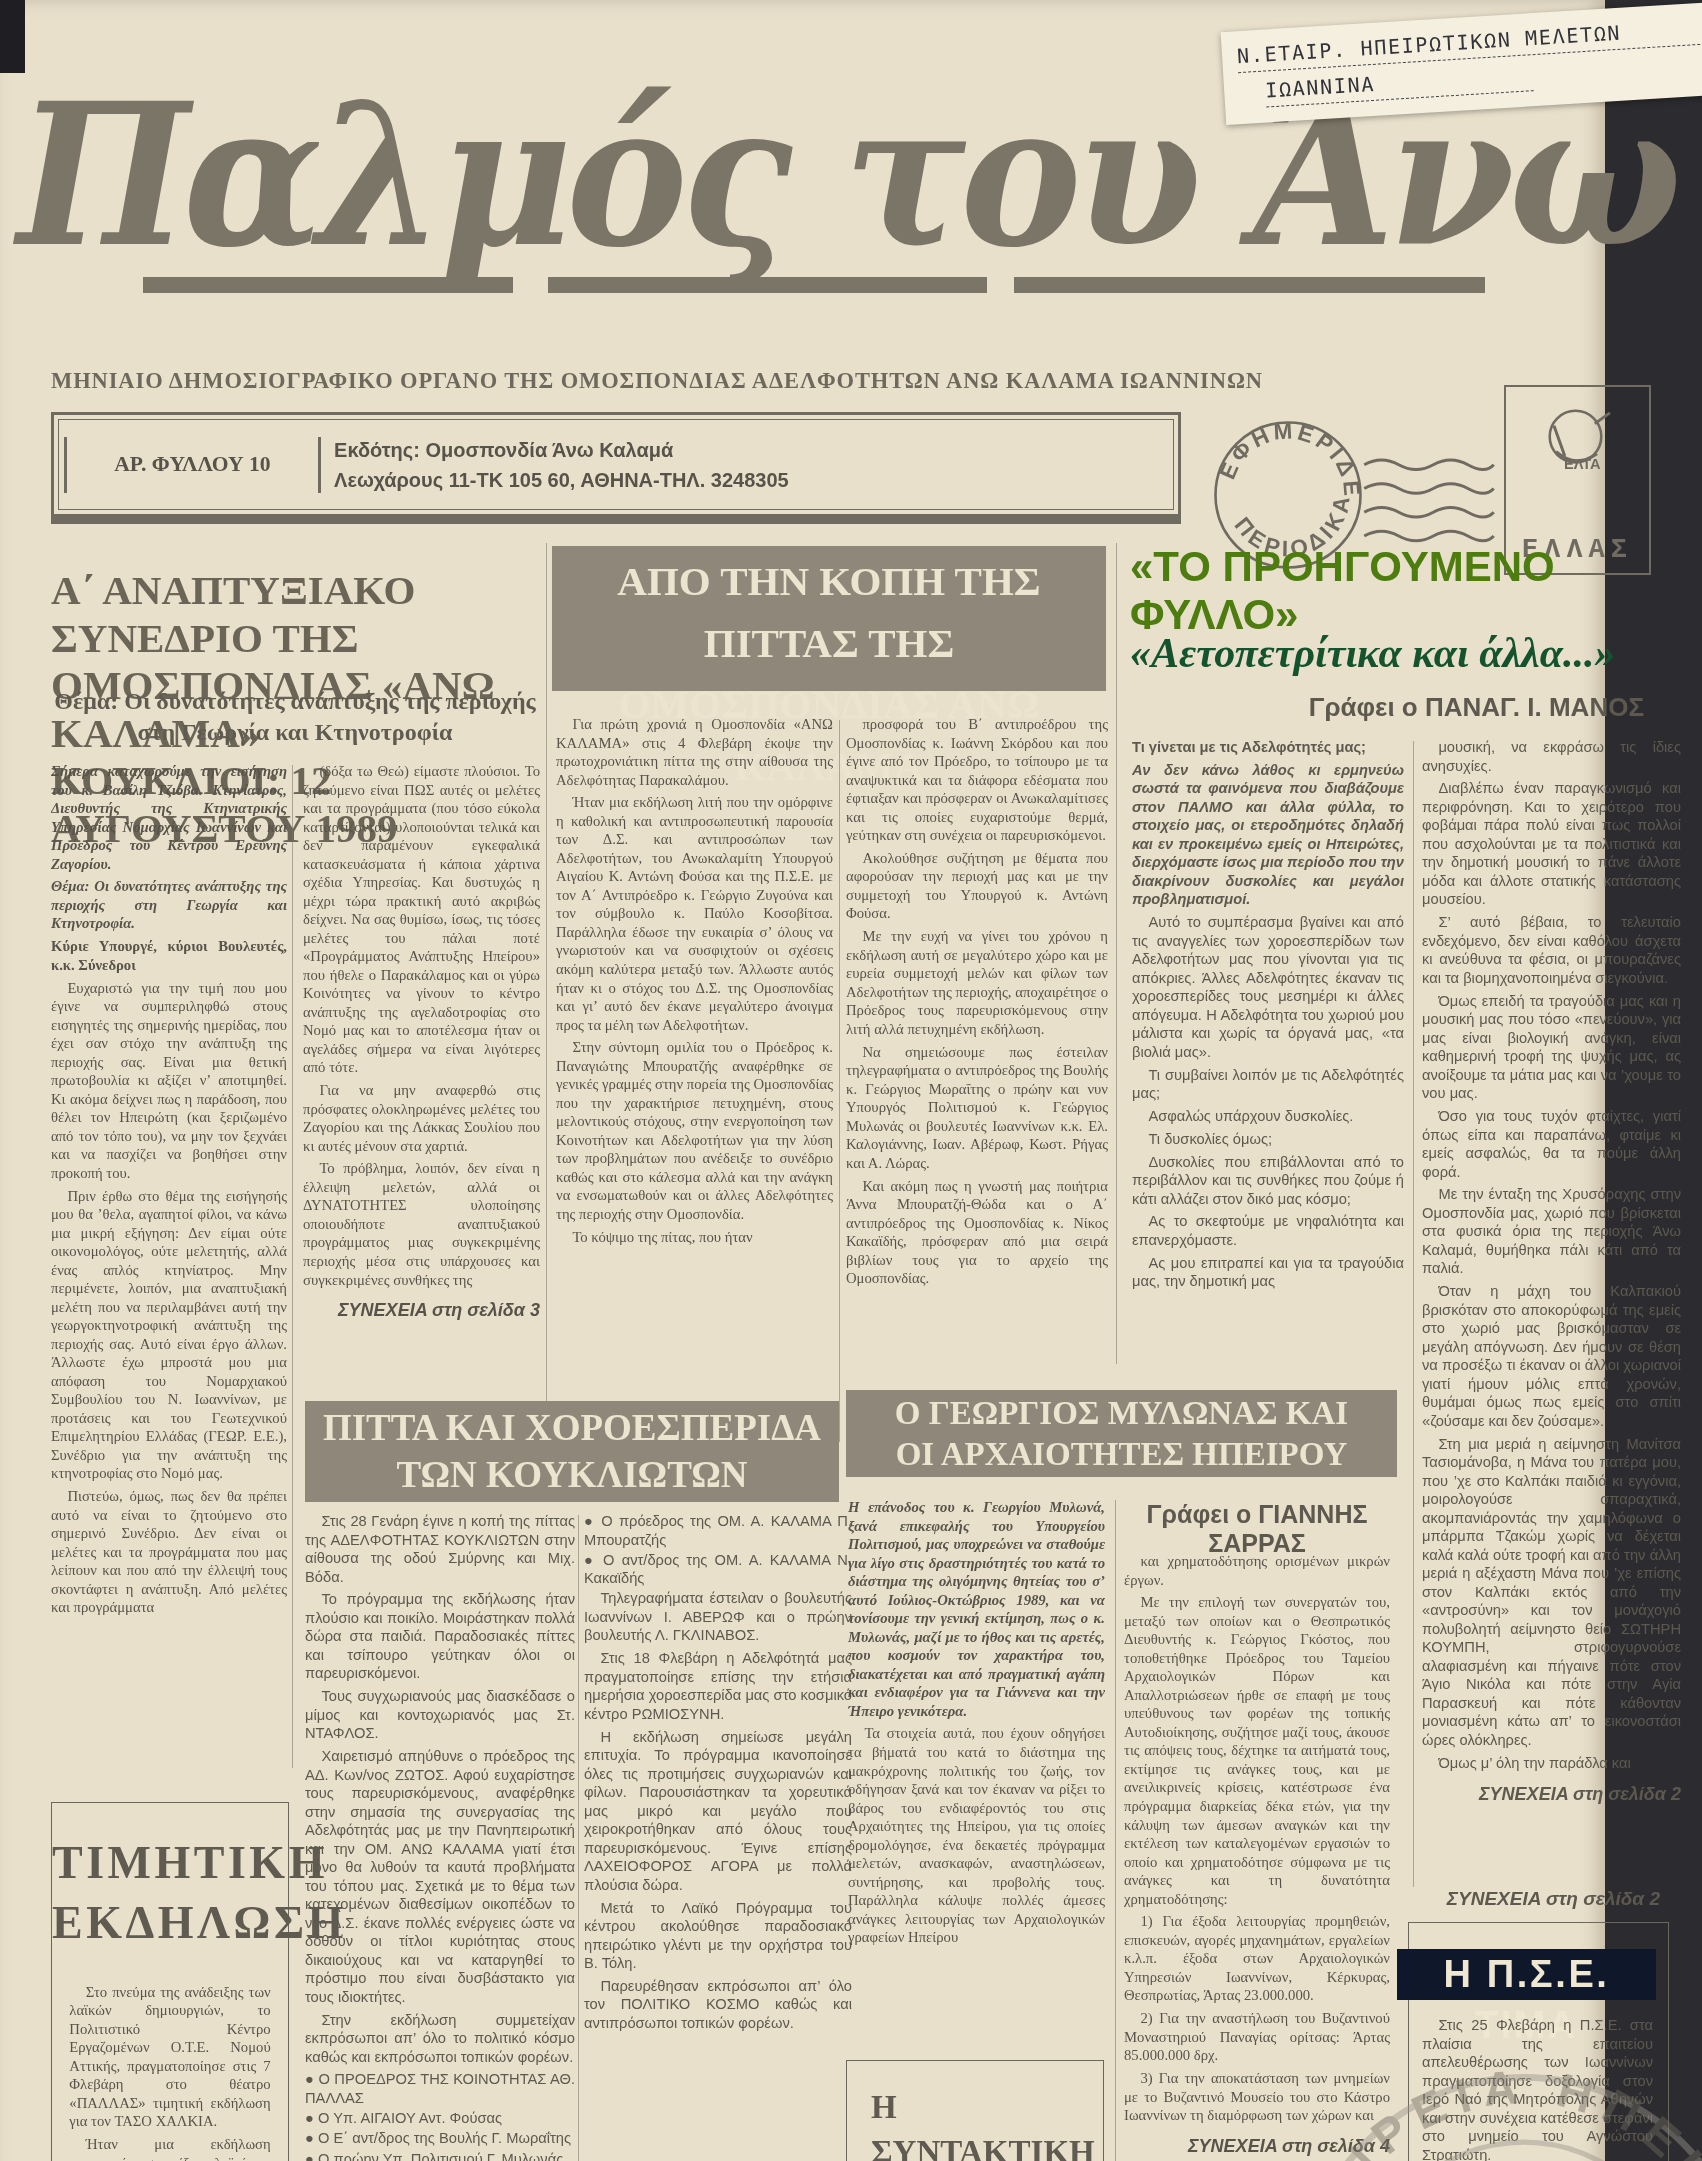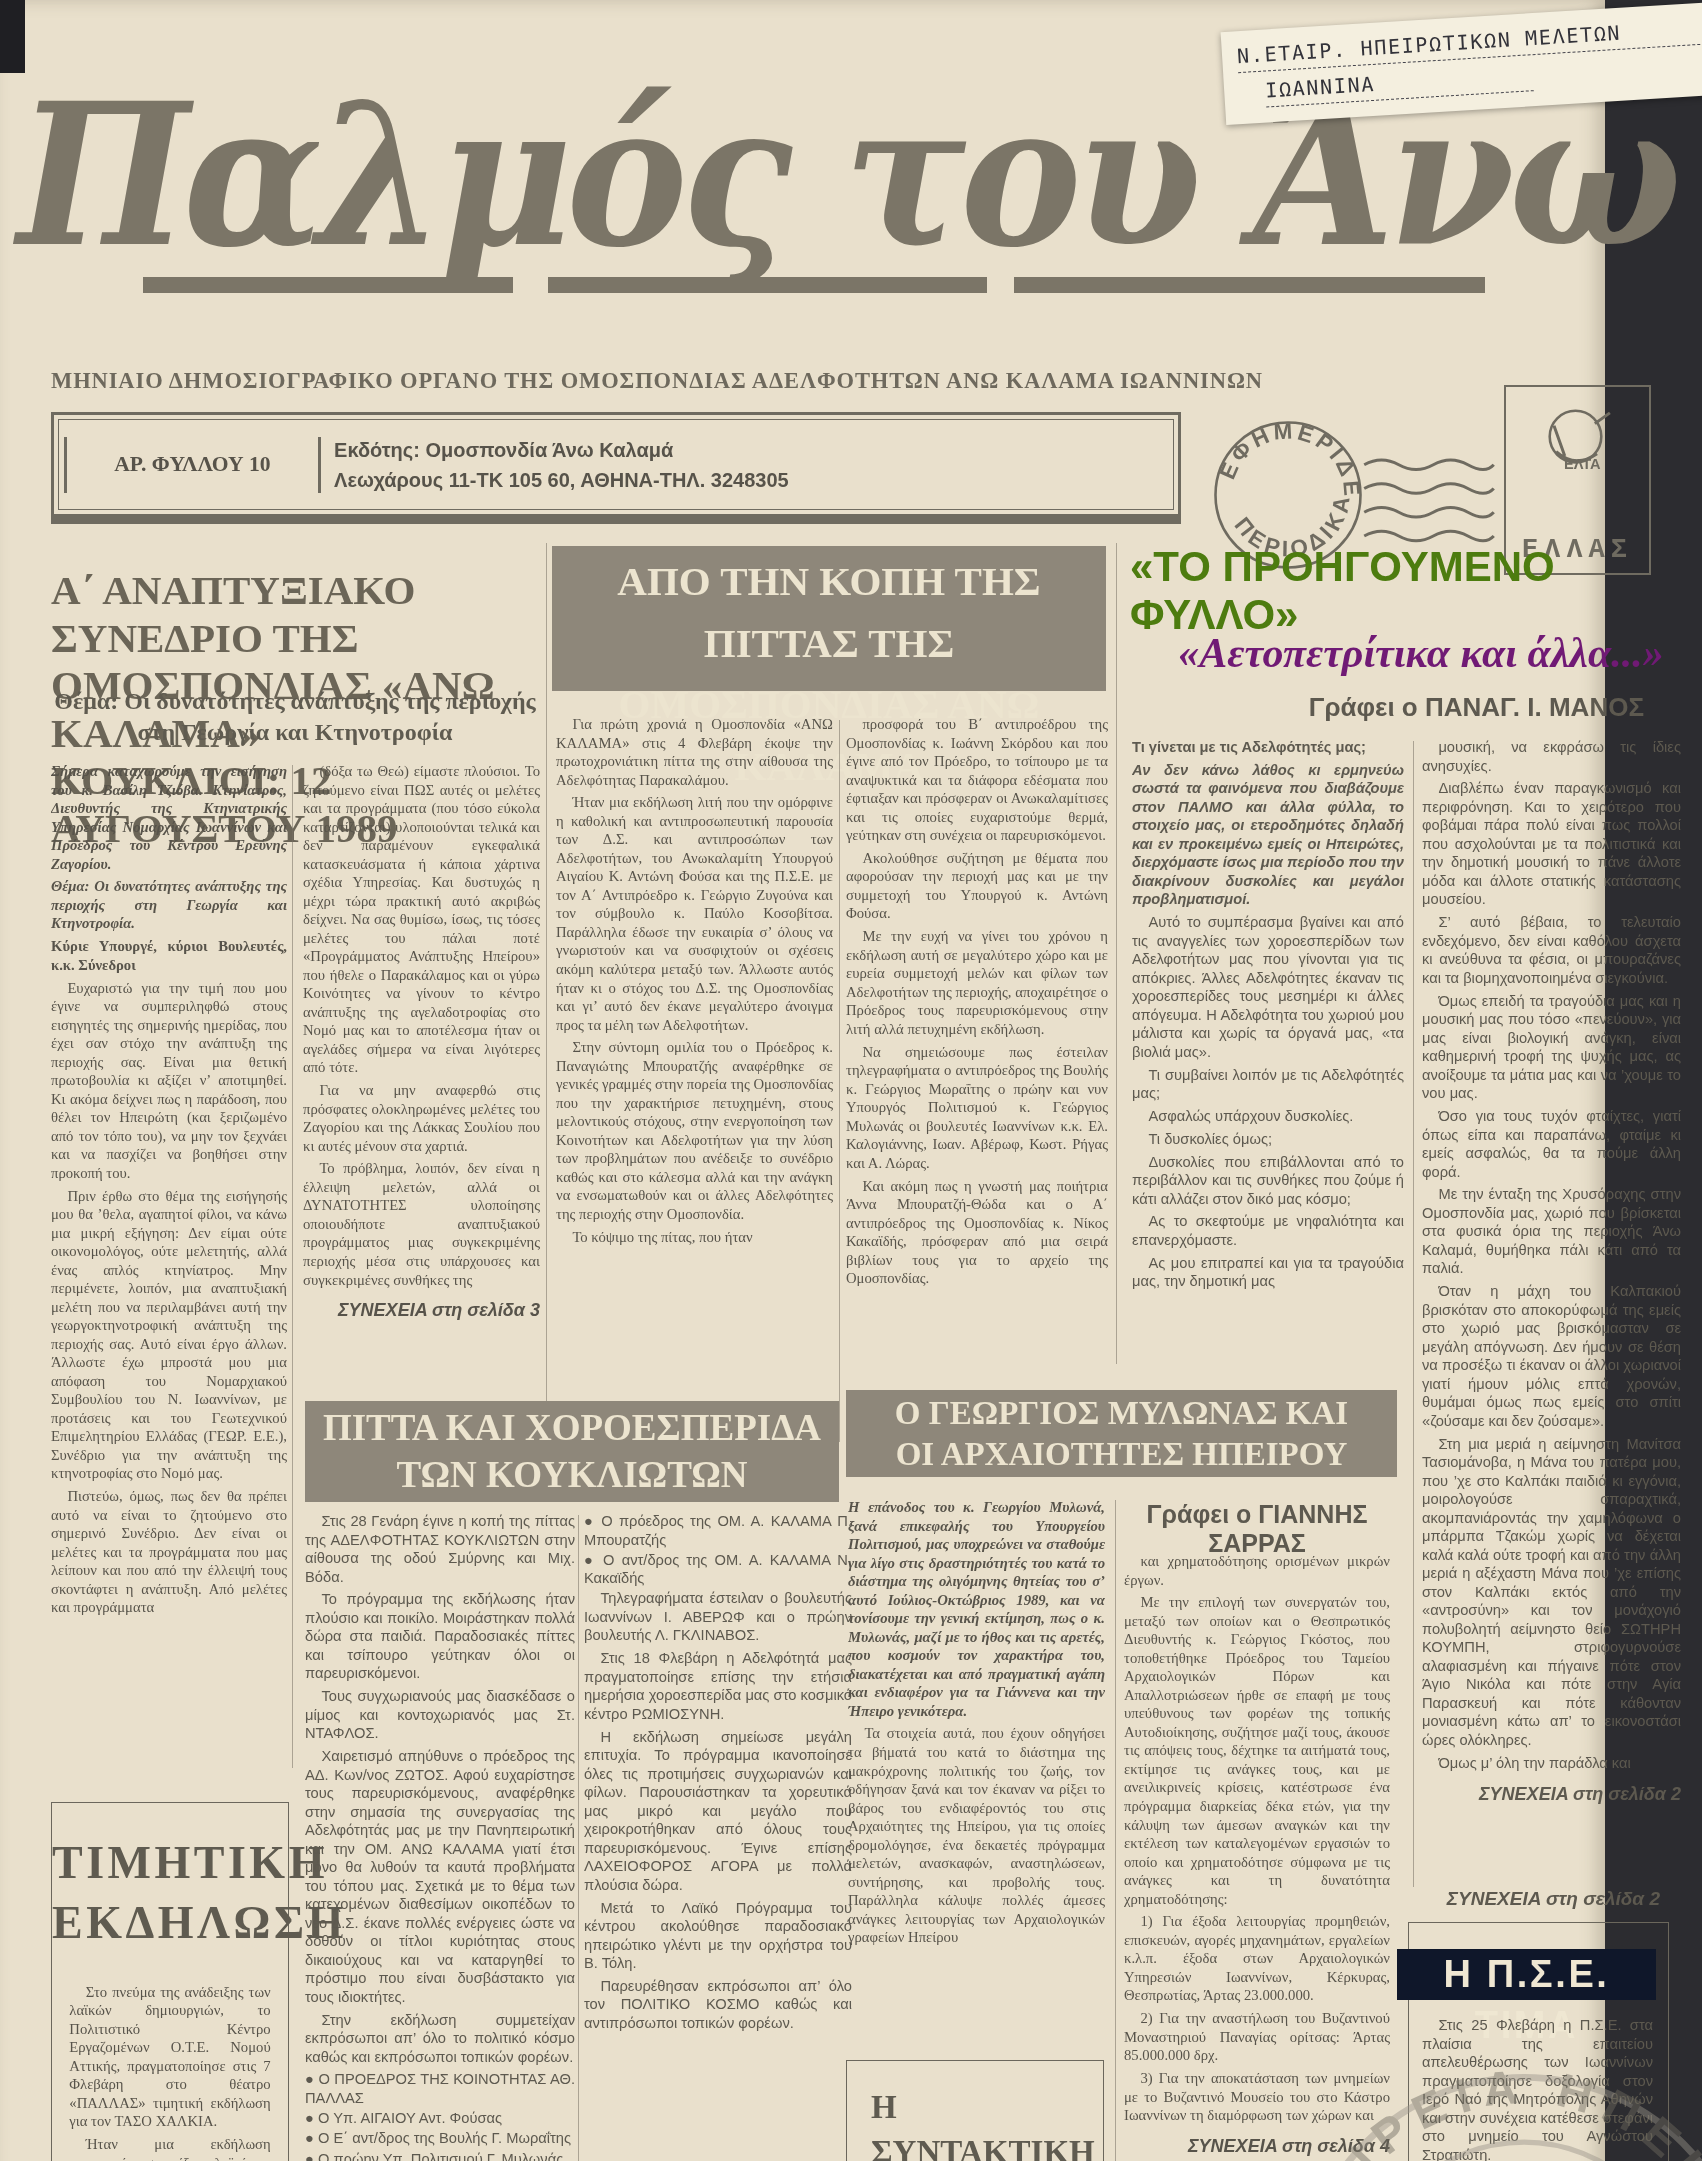--- a/index.html
+++ b/index.html
@@ -161,21 +161,21 @@
       <p>προσφορά του Β΄ αντιπροέδρου της Ομοσπονδίας κ. Ιωάννη Σκόρδου και που έγινε από τον Πρόεδρο, το τσίπουρο με τα αναψυκτικά και τα διάφορα εδέσματα που έφτιαξαν και πρόσφεραν οι Ανωκαλαμίτισες και τις οποίες ευχαριστούμε θερμά, γεύτηκαν στη συνέχεια οι παρευρισκόμενοι.</p>
       <p>Ακολούθησε συζήτηση με θέματα που αφορούσαν την περιοχή μας και με την συμμετοχή του Υπουργού κ. Αντώνη Φούσα.</p>
       <p>Με την ευχή να γίνει του χρόνου η εκδήλωση αυτή σε μεγαλύτερο χώρο και με ευρεία συμμετοχή μελών και φίλων των Αδελφοτήτων της περιοχής, αποχαιρέτησε ο Πρόεδρος τους παρευρισκόμενους στην λιτή αλλά πετυχημένη εκδήλωση.</p>
       <p>Να σημειώσουμε πως έστειλαν τηλεγραφήματα ο αντιπρόεδρος της Βουλής κ. Γεώργιος Μωραΐτης ο πρώην και νυν Υπουργός Πολιτισμού κ. Γεώργιος Μυλωνάς οι βουλευτές Ιωαννίνων κ.κ. Ελ. Καλογιάννης, Ιωαν. Αβέρωφ, Κωστ. Ρήγας και Α. Λώρας.</p>
       <p>Και ακόμη πως η γνωστή μας ποιήτρια Άννα Μπουρατζή-Θώδα και ο Α΄ αντιπρόεδρος της Ομοσπονδίας κ. Νίκος Κακαϊδής, πρόσφεραν από μια σειρά βιβλίων τους για το αρχείο της Ομοσπονδίας.</p>
     </div>
   <div class="abs vrule" style="left:839px;top:720px;height:722px;"></div>
   <div class="abs vrule" style="left:1116px;top:543px;height:821px;"></div>
 
   <div class="abs sans" style="left:1130px;top:543px;width:532px;font-weight:bold;font-size:42px;color:#4d7c0f;">«ΤΟ ΠΡΟΗΓΟΥΜΕΝΟ ΦΥΛΛΟ»</div>
-  <div class="abs" style="left:1155px;top:629px;width:532px;text-align:center;font-style:italic;font-weight:bold;font-size:42px;color:#701a75;">«Αετοπετρίτικα και άλλα...»</div>
+  <div class="abs" style="left:1130px;top:629px;width:532px;font-style:italic;font-weight:bold;font-size:42px;color:#14532d;">«Αετοπετρίτικα και άλλα...»</div>
   <div class="abs sans" style="left:1130px;top:692px;width:514px;text-align:right;font-weight:bold;font-size:26px;">Γράφει ο ΠΑΝΑΓ. Ι. ΜΑΝΟΣ</div>
   <div class="abs col sans" style="left:1132px;top:738px;width:272px;height:627px;">
       <p class="qline">Τι γίνεται με τις Αδελφότητές μας;</p>
       <p class="bold">Αν δεν κάνω λάθος κι ερμηνεύω σωστά τα φαινόμενα που διαβάζουμε στον ΠΑΛΜΟ και άλλα φύλλα, το στοιχείο μας, οι ετεροδημότες δηλαδή και εν προκειμένω εμείς οι Ηπειρώτες, διερχόμαστε ίσως μια περίοδο που την διακρίνουν δυσκολίες και μεγάλοι προβληματισμοί.</p>
       <p>Αυτό το συμπέρασμα βγαίνει και από τις αναγγελίες των χοροεσπερίδων των Αδελφοτήτων μας που γίνονται για τις απόκριες. Άλλες Αδελφότητες έκαναν τις χοροεσπερίδες τους μεσημέρι κι άλλες απόγευμα. Η Αδελφότητα του χωριού μου μάλιστα και χωρίς τα όργανά μας, «τα βιολιά μας».</p>
       <p>Τι συμβαίνει λοιπόν με τις Αδελφότητές μας;</p>
       <p>Ασφαλώς υπάρχουν δυσκολίες.</p>
       <p>Τι δυσκολίες όμως;</p>
       <p>Δυσκολίες που επιβάλλονται από το περιβάλλον και τις συνθήκες που ζούμε ή κάτι αλλάζει στον δικό μας κόσμο;</p>
       <p>Ας το σκεφτούμε με νηφαλιότητα και επανερχόμαστε.</p>

